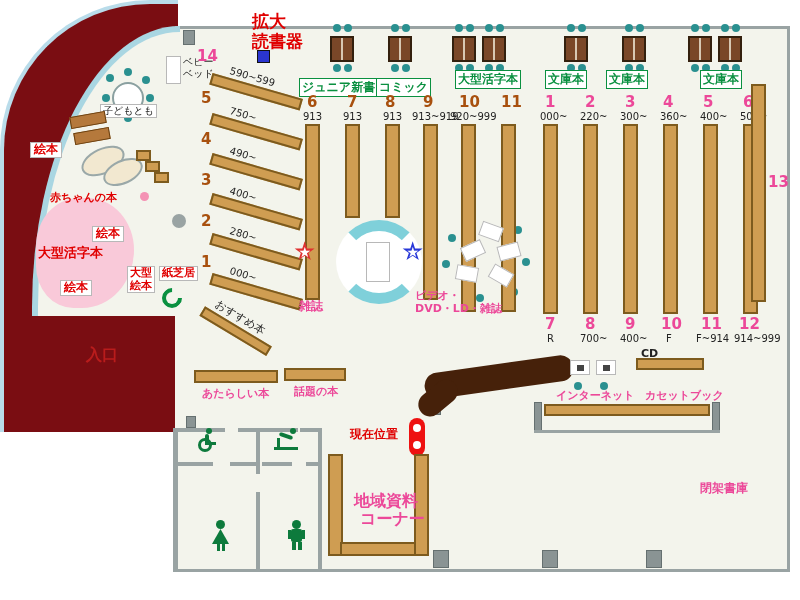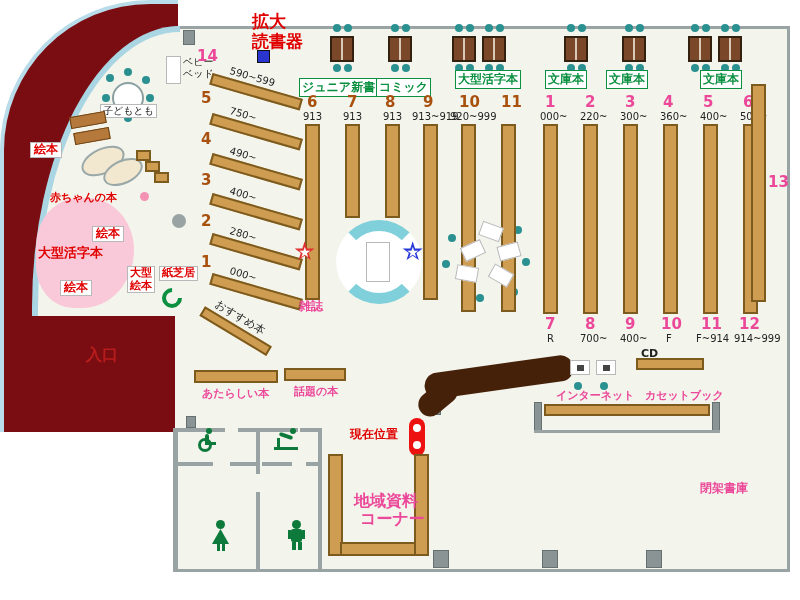--- a/index.html
+++ b/index.html
@@ -223,20 +223,24 @@
     <div>絵本</div>
   </div>
   <div class="abs wbox t rt" style="left:159px;top:266px;font-size:11px;padding:0 2px">紙芝居</div>
   <div class="abs cring" style="left:162px;top:288px"></div>
 
   <div class="abs oval" style="left:336px;top:220px"></div>
   <div class="abs wbox" style="left:366px;top:242px;width:24px;height:40px"></div>
   <div class="abs star" style="left:293px;top:238px;color:#e03030">★</div>
   <div class="abs star" style="left:401px;top:238px;color:#2838d8">★</div>
   <div class="abs t gt" style="left:299px;top:300px;font-size:12px">雑誌</div>
+  <div class="abs t gt" style="left:415px;top:290px;font-size:11px">
+    <div>ビデオ・</div>
+    <div>DVD・LD・雑誌</div>
+  </div>
 
   <div class="abs wbox" style="left:480px;top:224px;width:22px;height:15px;transform:rotate(20deg)"></div>
   <div class="abs wbox" style="left:462px;top:243px;width:22px;height:15px;transform:rotate(-25deg)"></div>
   <div class="abs wbox" style="left:498px;top:244px;width:22px;height:15px;transform:rotate(-15deg)"></div>
   <div class="abs wbox" style="left:456px;top:266px;width:22px;height:15px;transform:rotate(10deg)"></div>
   <div class="abs wbox" style="left:490px;top:268px;width:22px;height:15px;transform:rotate(30deg)"></div>
 
   <div class="abs bar" style="left:194px;top:370px;width:84px;height:13px"></div>
   <div class="abs t gt" style="left:202px;top:388px;font-size:11px">あたらしい本</div>
   <div class="abs bar" style="left:284px;top:368px;width:62px;height:13px"></div>

